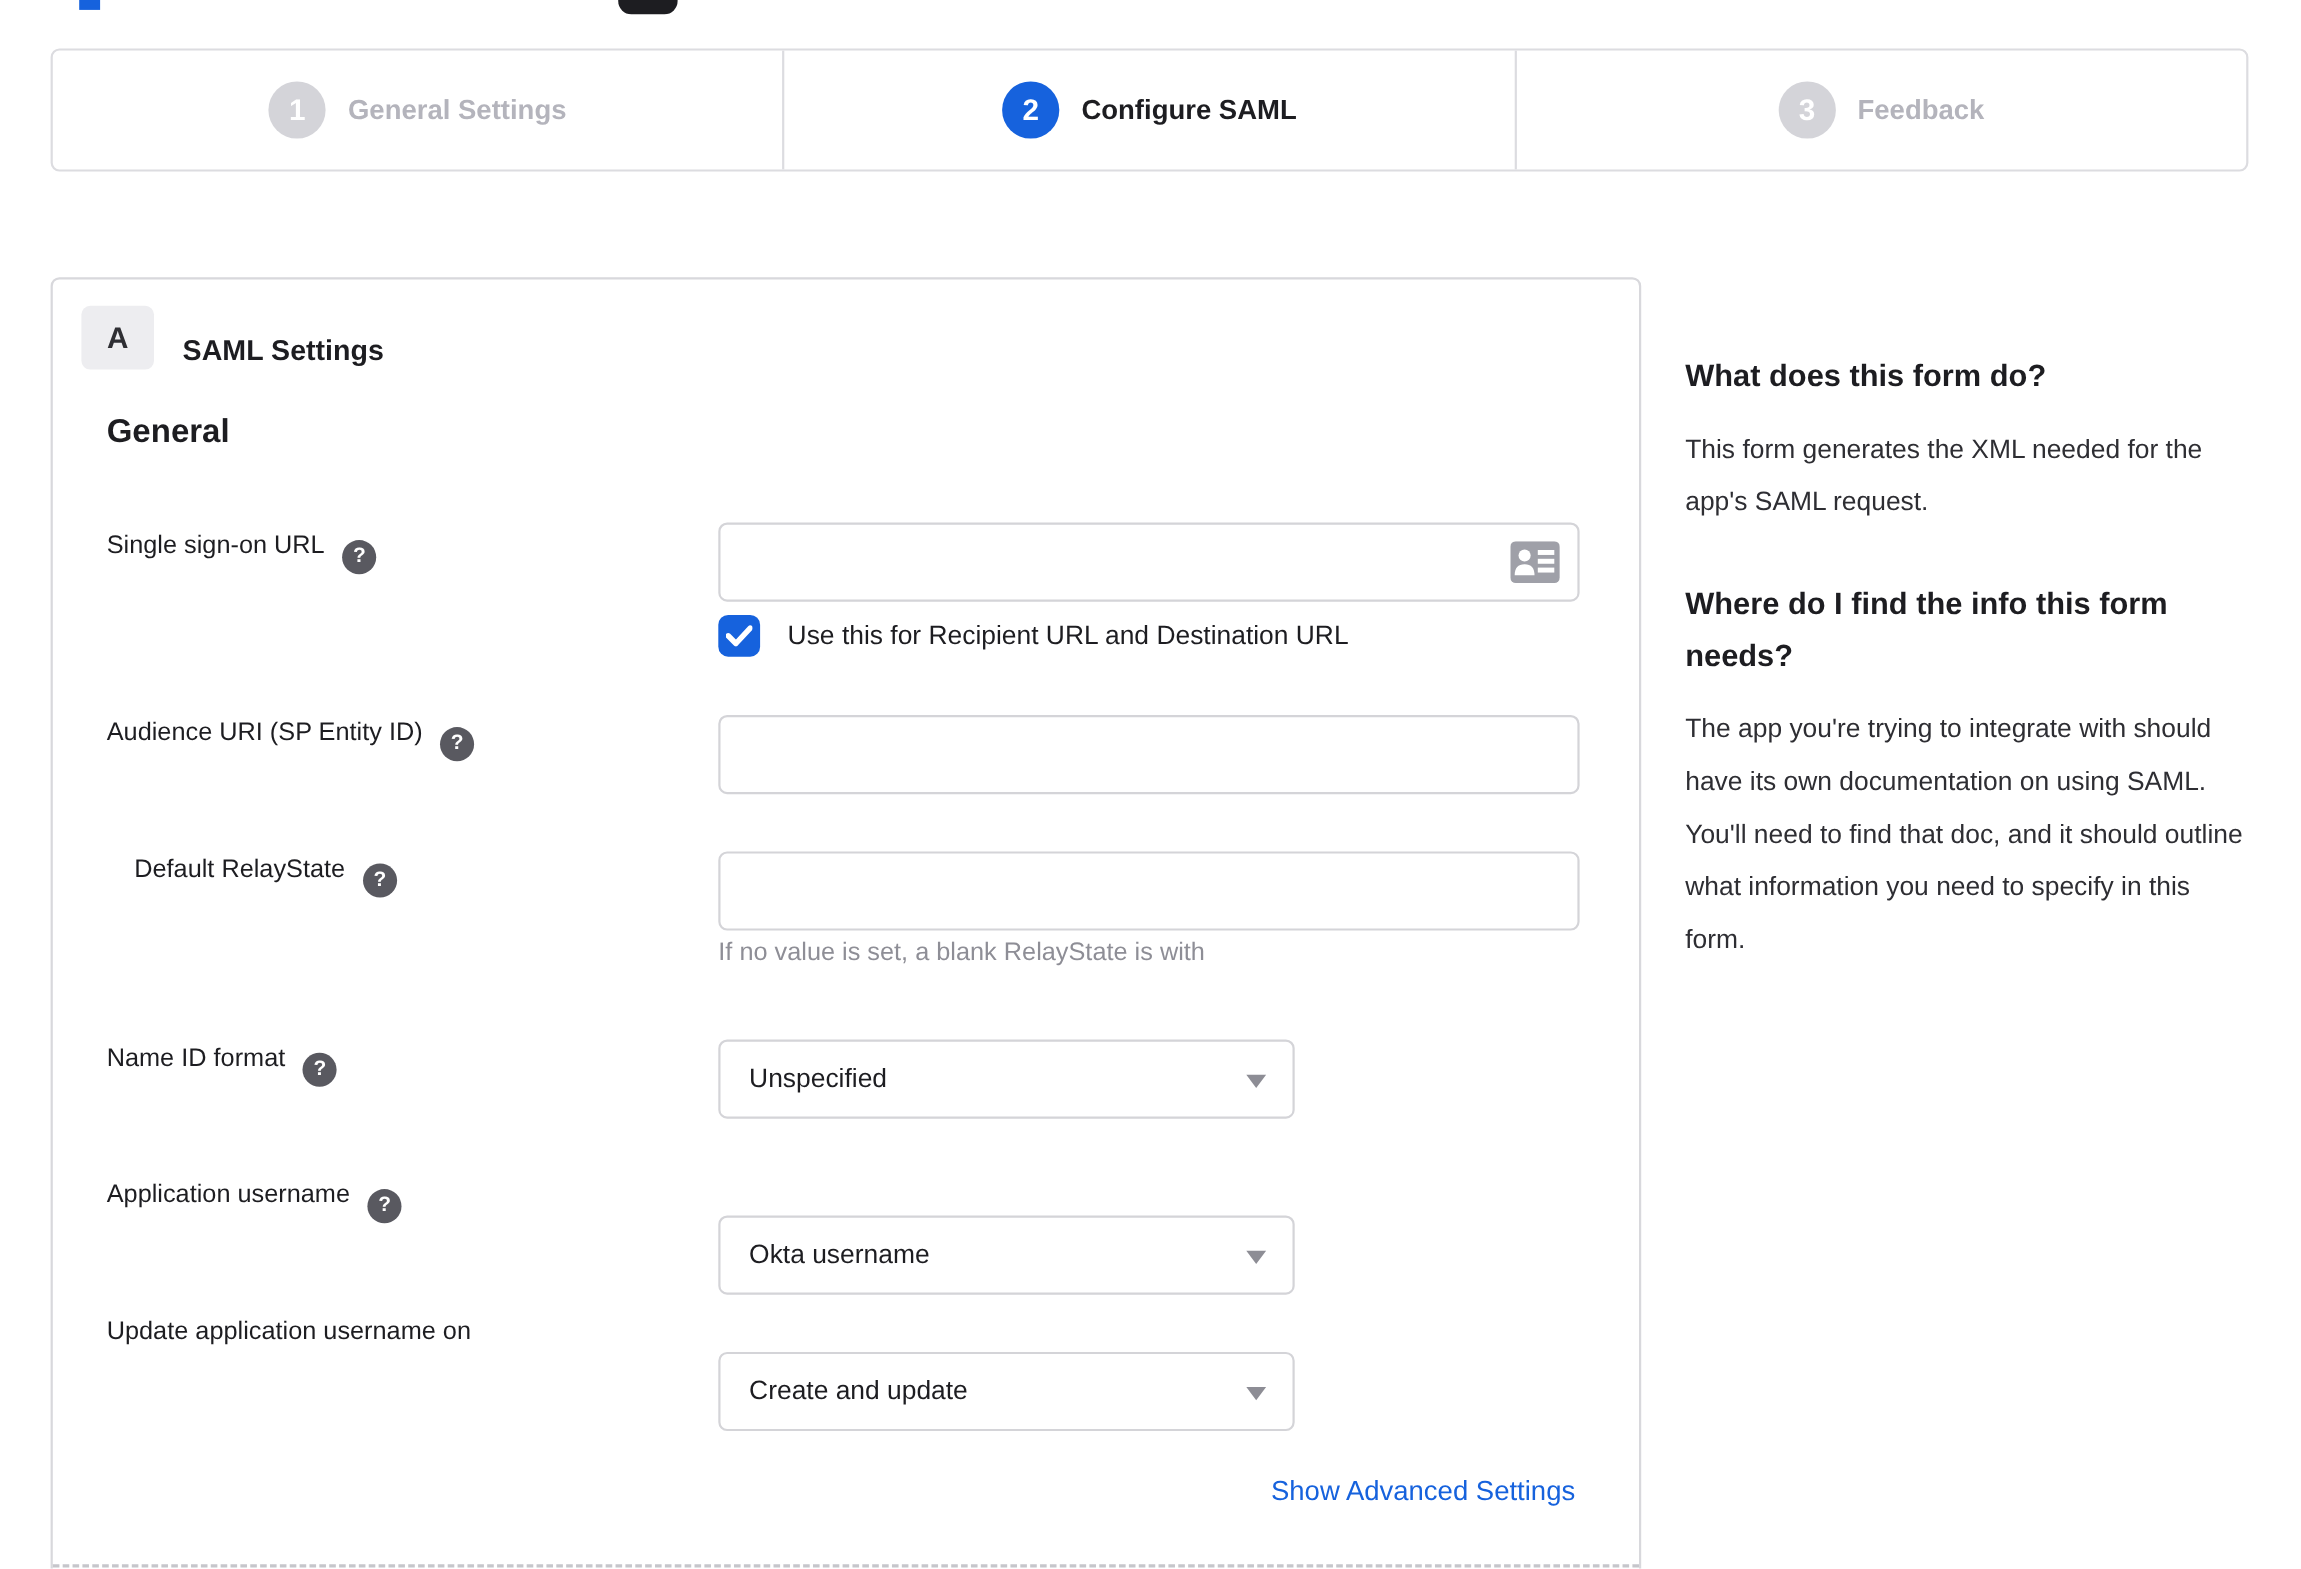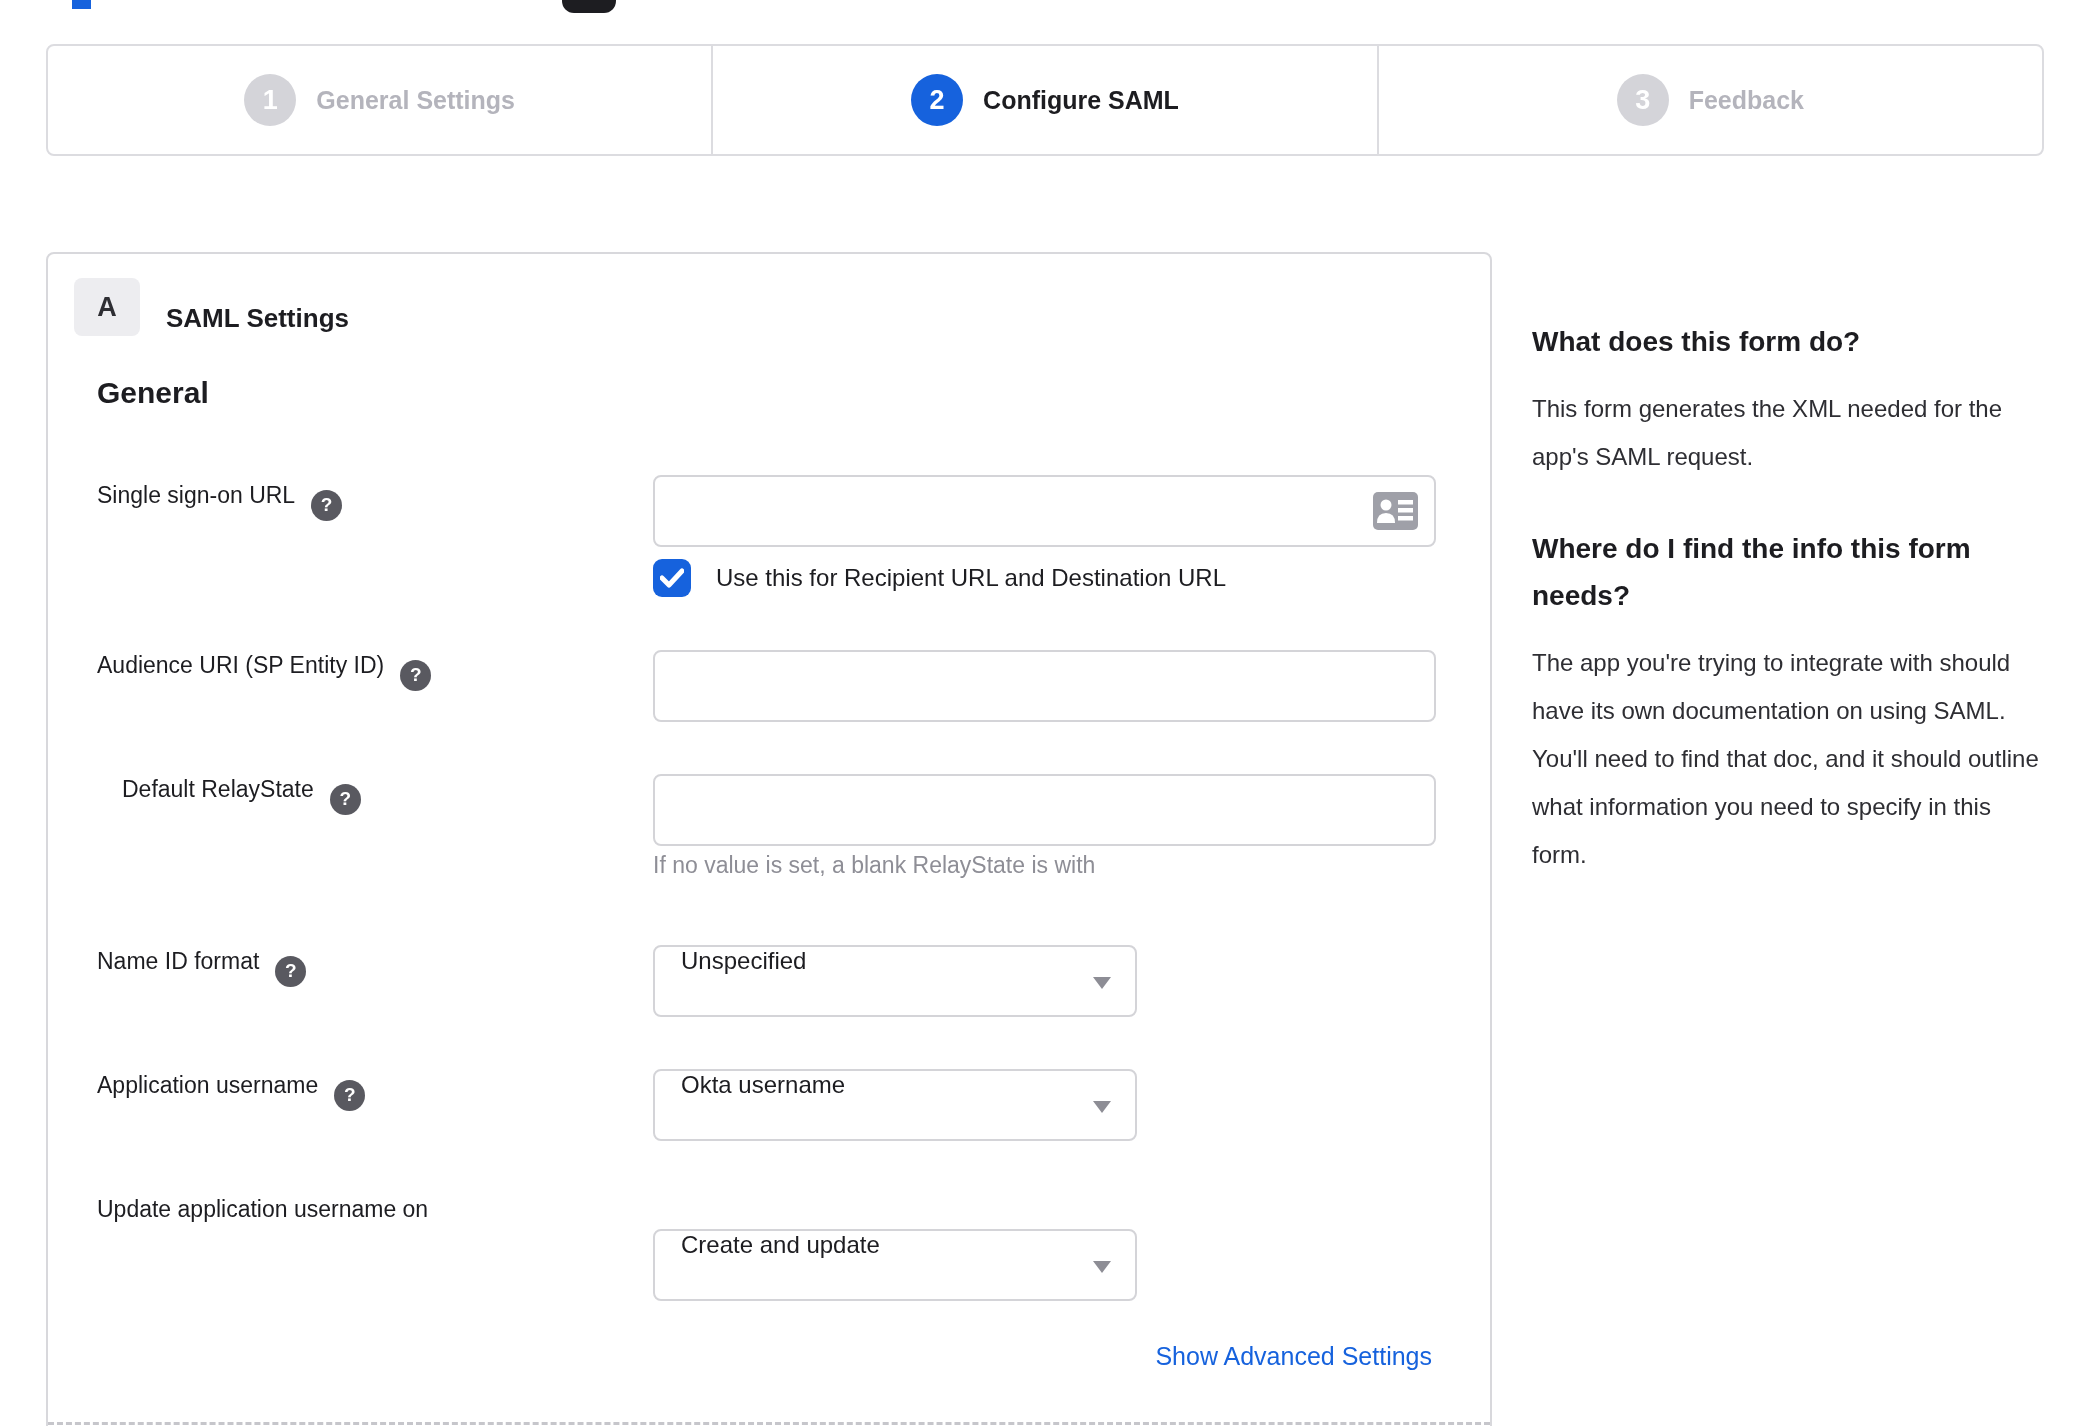--- a/index.html
+++ b/index.html
@@ -64,23 +64,23 @@
   .checkbox-row { position:absolute; left:605px; display:flex; align-items:center; gap:25px; }
   .checkbox {
     width:38px; height:38px; border-radius:9px; background:#1662dd;
     display:flex; align-items:center; justify-content:center; cursor:pointer; flex:0 0 auto;
   }
   .checkbox-label { font-size:24px; color:#1d1d21; white-space:nowrap; }
 
   .hint { position:absolute; left:605px; font-size:23px; color:#8e8e96; white-space:nowrap; }
 
   .select-box {
-    position:absolute; left:605px; width:484px; height:72px;
+    position:absolute; left:605px; width:524px; height:72px;
     border:2px solid #d4d4d8; border-radius:8px; background:#fff;
-    display:flex; padding:0 26px; cursor:pointer;
+    display:flex; align-items:center; padding:0 26px; cursor:pointer;
   }
   .select-value { font-size:24px; color:#1d1d21; }
   .select-caret {
     position:absolute; right:24px; top:30px; width:0; height:0;
     border-left:9px solid transparent; border-right:9px solid transparent;
     border-top:12px solid #8d8d95;
   }
 
   .adv-link {
     position:absolute; right:58px; top:1088px; font-size:25px; color:#1662dd;
@@ -163,21 +163,21 @@
     <span>Name ID format</span><span class="help-icon">?</span>
   </div>
   <div class="select-box" style="top:691px;">
     <span class="select-value">Unspecified</span>
     <span class="select-caret"></span>
   </div>
 
   <div class="f-label" style="top:818px;">
     <span>Application username</span><span class="help-icon">?</span>
   </div>
-  <div class="select-box" style="top:815px;">
+  <div class="select-box" style="top:851px;">
     <span class="select-value">Okta username</span>
     <span class="select-caret"></span>
   </div>
 
   <div class="f-label" style="top:942px;">
     <span>Update application username on</span>
   </div>
   <div class="select-box" style="top:975px;">
     <span class="select-value">Create and update</span>
     <span class="select-caret"></span>

